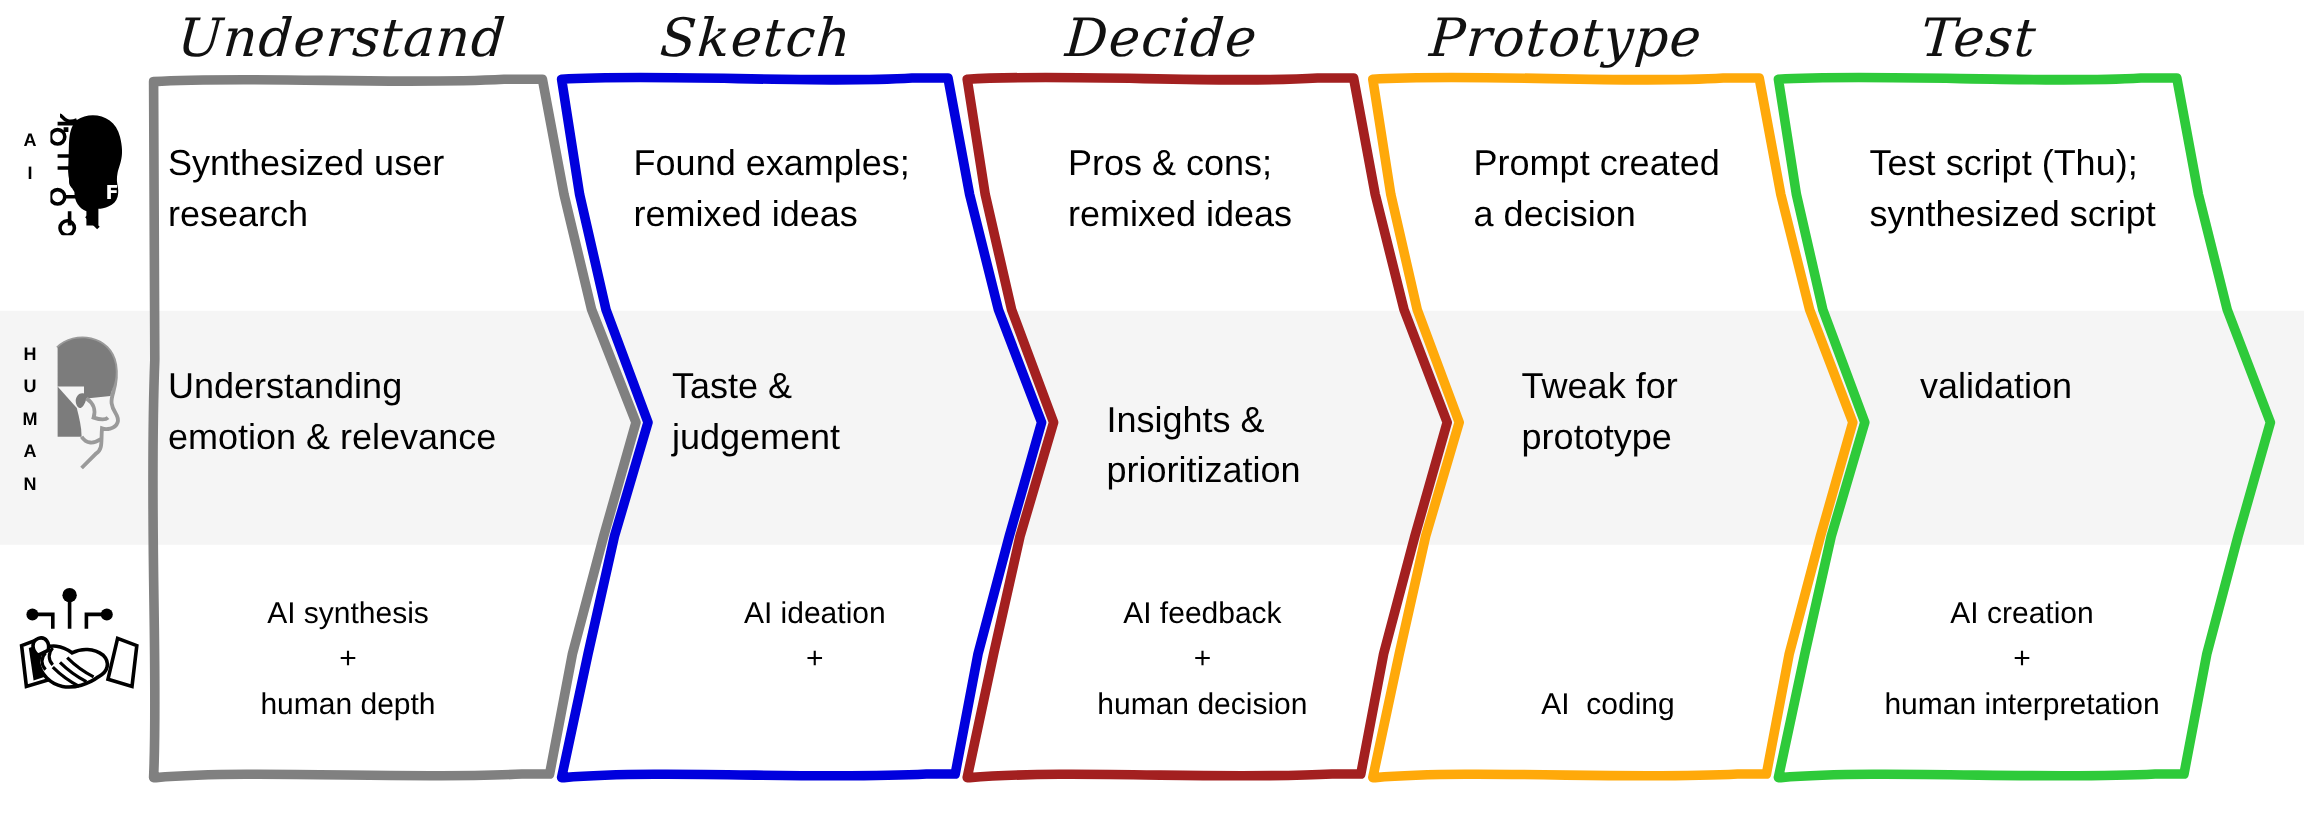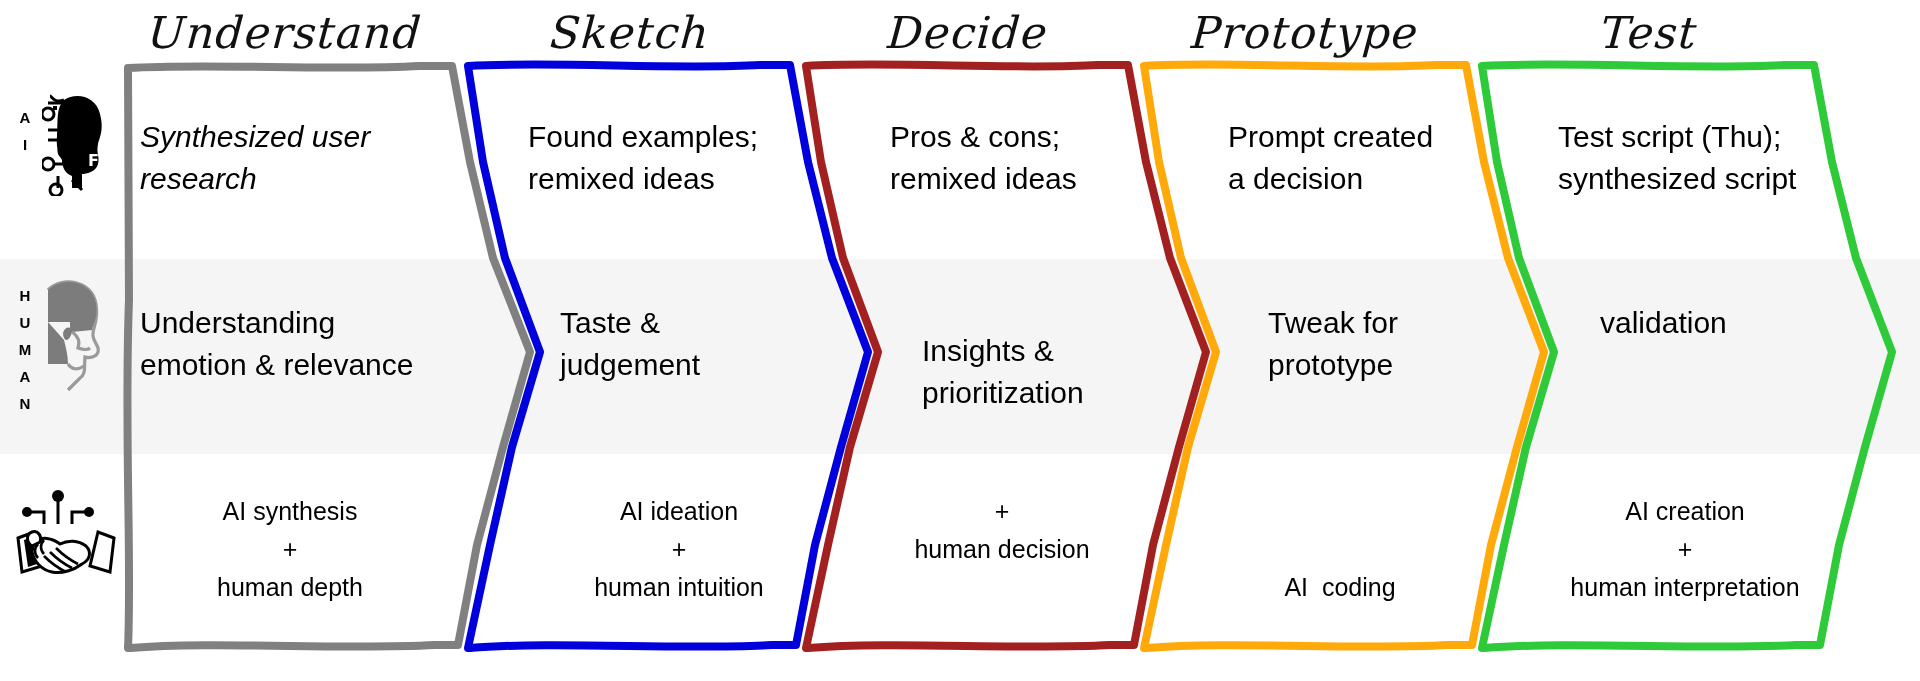--- a/index.html
+++ b/index.html
@@ -207,21 +207,21 @@
         <path d="M30 66 C36 72,44 78,52 82"></path>
         <path d="M36 62 C42 68,50 74,58 78"></path>
         <path d="M42 58 C48 64,56 70,64 74"></path>
         <path d="M24 54 C20 58,20 64,24 68"></path>
         <path d="M30 50 C26 54,26 60,30 64"></path>
       </g>
       <path d="M18 56 C12 52,12 44,18 42 C24 40,28 46,26 52 Z" fill="#fff" stroke="#000" stroke-width="3"></path>
     </svg>
   </div>
 
-  <div class="cell r1" style="left:140px;top:116px;width:300px;text-align:left;font-style:italic;">
+  <div class="cell r1" style="left:140px;top:116px;width:300px;text-align:left;">
     <div>Synthesized user</div>
     <div>research</div>
   </div>
   <div class="cell r1" style="left:528px;top:116px;width:300px;text-align:left;">
     <div>Found examples;</div>
     <div>remixed ideas</div>
   </div>
   <div class="cell r1" style="left:890px;top:116px;width:300px;text-align:left;">
     <div>Pros &amp; cons;</div>
     <div>remixed ideas</div>
@@ -256,23 +256,23 @@
   </div>
 
   <div class="cell r3" style="left:140px;top:492px;width:300px;">
     <div>AI synthesis</div>
     <div>+</div>
     <div>human depth</div>
   </div>
   <div class="cell r3" style="left:529px;top:492px;width:300px;">
     <div>AI ideation</div>
     <div>+</div>
-    <div>human intuition</div>
   </div>
   <div class="cell r3" style="left:852px;top:492px;width:300px;">
+    <div>AI feedback</div>
     <div>+</div>
     <div>human decision</div>
   </div>
   <div class="cell r3 nowrap" style="left:1190px;top:492px;width:300px;">
     <div>AI  coding</div>
     
     
   </div>
   <div class="cell r3" style="left:1520px;top:492px;width:330px;">
     <div>AI creation</div>

